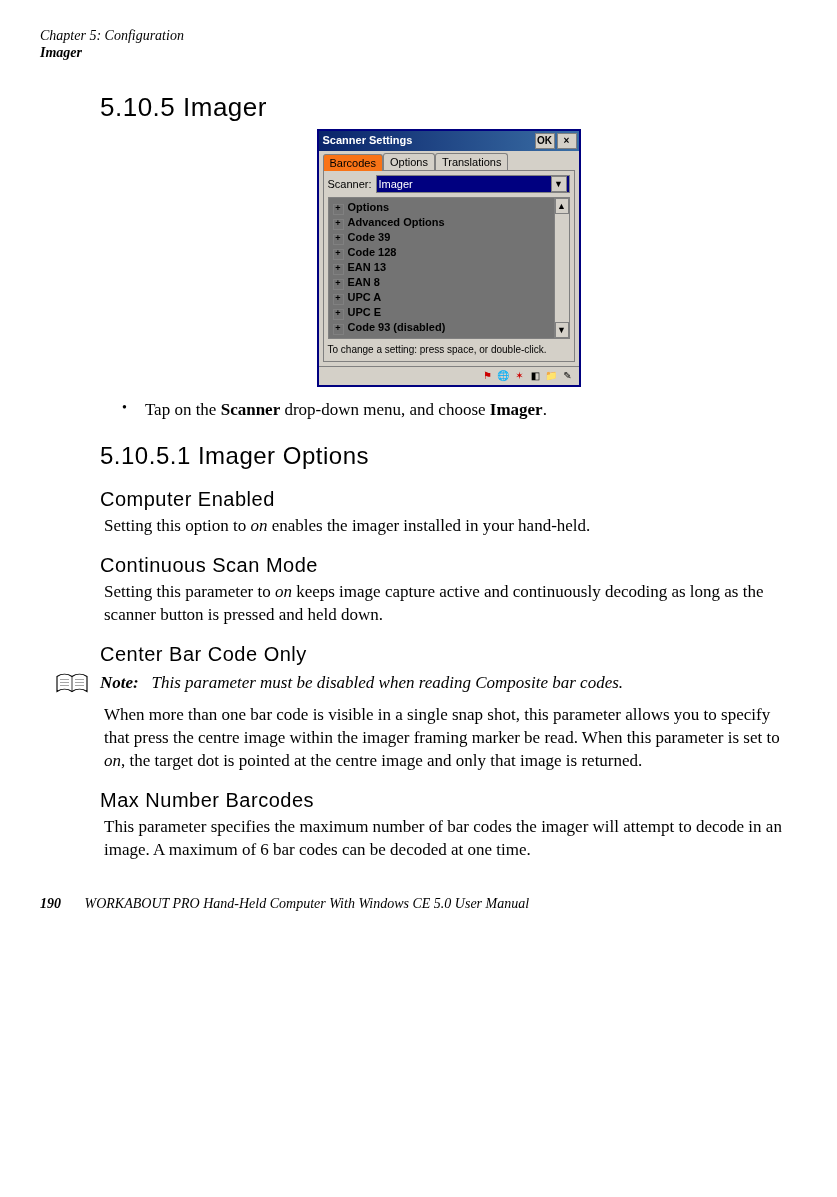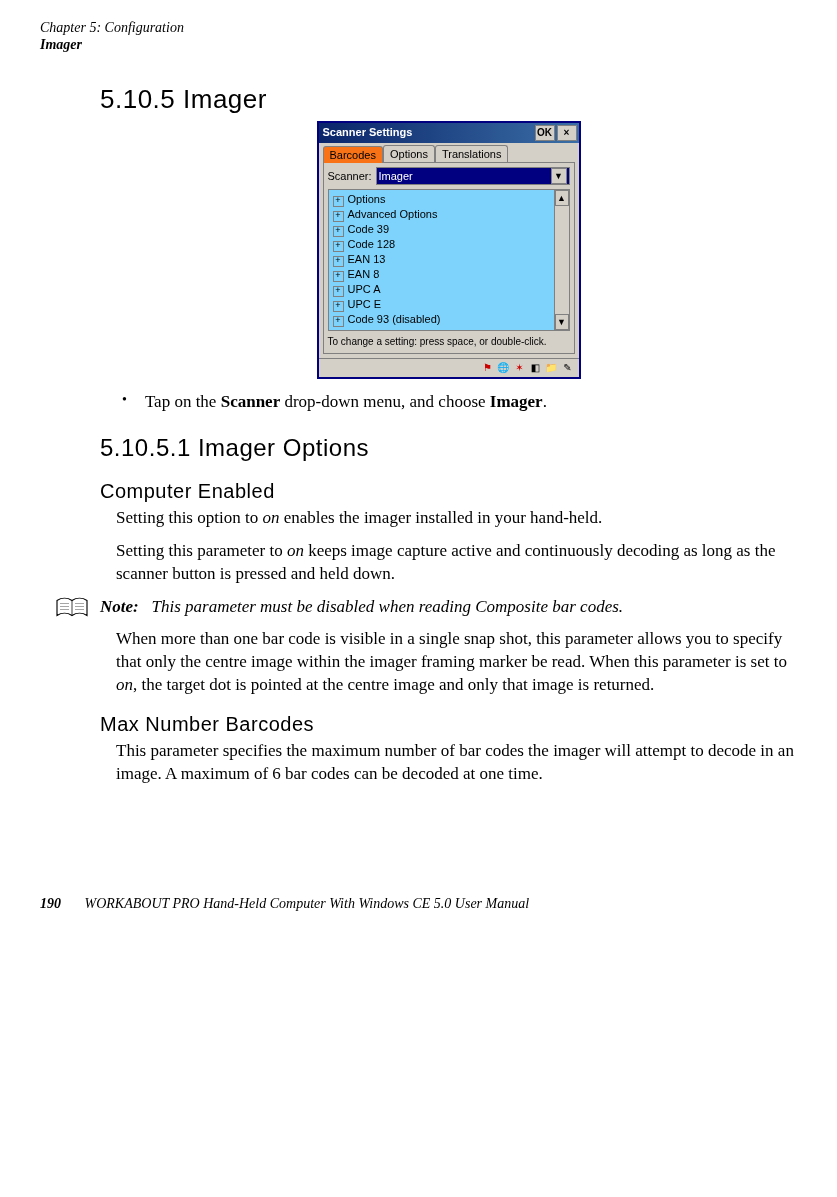--- a/index.html
+++ b/index.html
@@ -7,21 +7,21 @@
     padding: 0;
     background: #fff;
     font-family: "Times New Roman", Times, serif;
     color: #000;
   }
   .page {
     width: 837px;
     height: 942px;
     position: relative;
     box-sizing: border-box;
-    padding: 20px 40px 40px 40px;
+    padding: 28px 40px 40px 40px;
   }
   .running-head {
     font-style: italic;
     font-size: 14px;
     line-height: 1.2;
     margin-bottom: 30px;
   }
   .section-num {
     font-family: "Arial Narrow", Arial, sans-serif;
     font-weight: 500;
@@ -90,25 +90,26 @@
   .combo {
     flex:1;
     display:flex; align-items:center;
     background:#000080; color:#fff;
     border:1px solid #808080;
     padding:0 2px;
     height:16px;
   }
   .combo-arrow { width:14px;height:14px;background:#d4d0c8;border:1px solid #808080;color:#000;font-size:9px;display:flex;align-items:center;justify-content:center;margin-left:auto;}
   .tree {
-    background:#7dd3fc;
+    background:#737373;
     border:1px solid #808080;
     height:140px;
     overflow:hidden;
     position:relative;
+    font-weight:bold;
   }
   .tree-inner { padding:2px 4px; font-size:11px; line-height:14px; color:#000; }
   .node { white-space:nowrap; }
   .plus { display:inline-block;width:9px;height:9px;border:1px solid #808080;font-size:9px;line-height:7px;text-align:center;margin-right:4px; }
   .tree-scroll { position:absolute; right:0; top:0; bottom:0; width:14px; background:#d4d0c8; border-left:1px solid #808080; display:flex; flex-direction:column; justify-content:space-between;}
   .sarrow { height:14px; background:#d4d0c8; border:1px solid #808080; font-size:9px; display:flex; align-items:center; justify-content:center;}
   .hint { font-size:10px; color:#000; margin-top:4px; }
   .taskbar { display:flex; justify-content:flex-end; gap:2px; padding:2px 4px; border-top:1px solid #808080;}
   .ticon { width:14px;height:14px; display:flex;align-items:center;justify-content:center; font-size:10px;}
   
@@ -124,21 +125,21 @@
   }
   .h3 {
     font-family: "Arial Narrow", Arial, sans-serif;
     font-size:20px;
     font-weight:500;
     letter-spacing:0.5px;
     margin-top:14px;
     margin-bottom:2px;
     font-stretch: condensed;
   }
-  .para { margin:2px 0 10px 16px; }
+  .para { margin:2px 0 10px 4px; }
   .note-row { display:flex; align-items:flex-start; gap:10px; margin-left:-46px; margin-top:4px; margin-bottom:8px;}
   .book-icon {
     width:36px;height:24px;flex:0 0 36px;
     display:flex;align-items:center;justify-content:center;
   }
   .book-icon svg { width:36px; height:24px; }
   .note-text { font-style:italic; font-size:17px; }
   .note-text b { font-weight:bold; }
   .footer {
     position:absolute;
@@ -225,45 +226,47 @@
       </span>
     </div>
 
     <div class="h2">5.10.5.1  Imager Options</div>
 
     <div class="h3">Computer Enabled</div>
     <div class="para">
       <span>Setting this option to </span><em class="ion">on</em><span> enables the imager installed in your hand-held.</span>
     </div>
 
+    <div class="h3">Continuous Scan Mode</div>
     <div class="para">
       <span>Setting this parameter to </span><em class="ion">on</em><span> keeps image capture active and continuously decoding as long as the scanner button is pressed and held down.</span>
     </div>
 
+    <div class="h3">Center Bar Code Only</div>
 
     <div class="note-row">
       <div class="book-icon">
         <svg viewBox="0 0 48 32">
           <path d="M4 6 C10 2 18 2 24 6 C30 2 38 2 44 6 L44 26 C38 22 30 22 24 26 C18 22 10 22 4 26 Z" fill="#fff" stroke="#000" stroke-width="1.5"></path>
           <line x1="24" y1="6" x2="24" y2="26" stroke="#000" stroke-width="1"></line>
           <line x1="8" y1="10" x2="20" y2="10" stroke="#888" stroke-width="1"></line>
           <line x1="8" y1="14" x2="20" y2="14" stroke="#888" stroke-width="1"></line>
           <line x1="8" y1="18" x2="20" y2="18" stroke="#888" stroke-width="1"></line>
           <line x1="28" y1="10" x2="40" y2="10" stroke="#888" stroke-width="1"></line>
           <line x1="28" y1="14" x2="40" y2="14" stroke="#888" stroke-width="1"></line>
           <line x1="28" y1="18" x2="40" y2="18" stroke="#888" stroke-width="1"></line>
         </svg>
       </div>
       <div class="note-text">
         <b>Note:</b>&nbsp;&nbsp;&nbsp;<span>This parameter must be disabled when reading Composite bar codes.</span>
       </div>
     </div>
 
     <div class="para">
-      <span>When more than one bar code is visible in a single snap shot, this parameter allows you to specify that only the centre image within the imager framing marker be read. When this parameter is set to </span><em class="ion">on</em><span>, the target dot is pointed at the centre image and only that image is returned.</span>
+      <span>When more than one bar code is visible in a single snap shot, this parameter allows you to specify that press the centre image within the imager framing marker be read. When this parameter is set to </span><em class="ion">on</em><span>, the target dot is pointed at the centre image and only that image is returned.</span>
     </div>
 
     <div class="h3">Max Number Barcodes</div>
     <div class="para">This parameter specifies the maximum number of bar codes the imager will attempt to decode in an image. A maximum of 6 bar codes can be decoded at one time.</div>
 
   </div>
 
   <div class="footer">
     <span class="pg">190</span>
     <span>WORKABOUT PRO Hand-Held Computer With Windows CE 5.0 User Manual</span>

